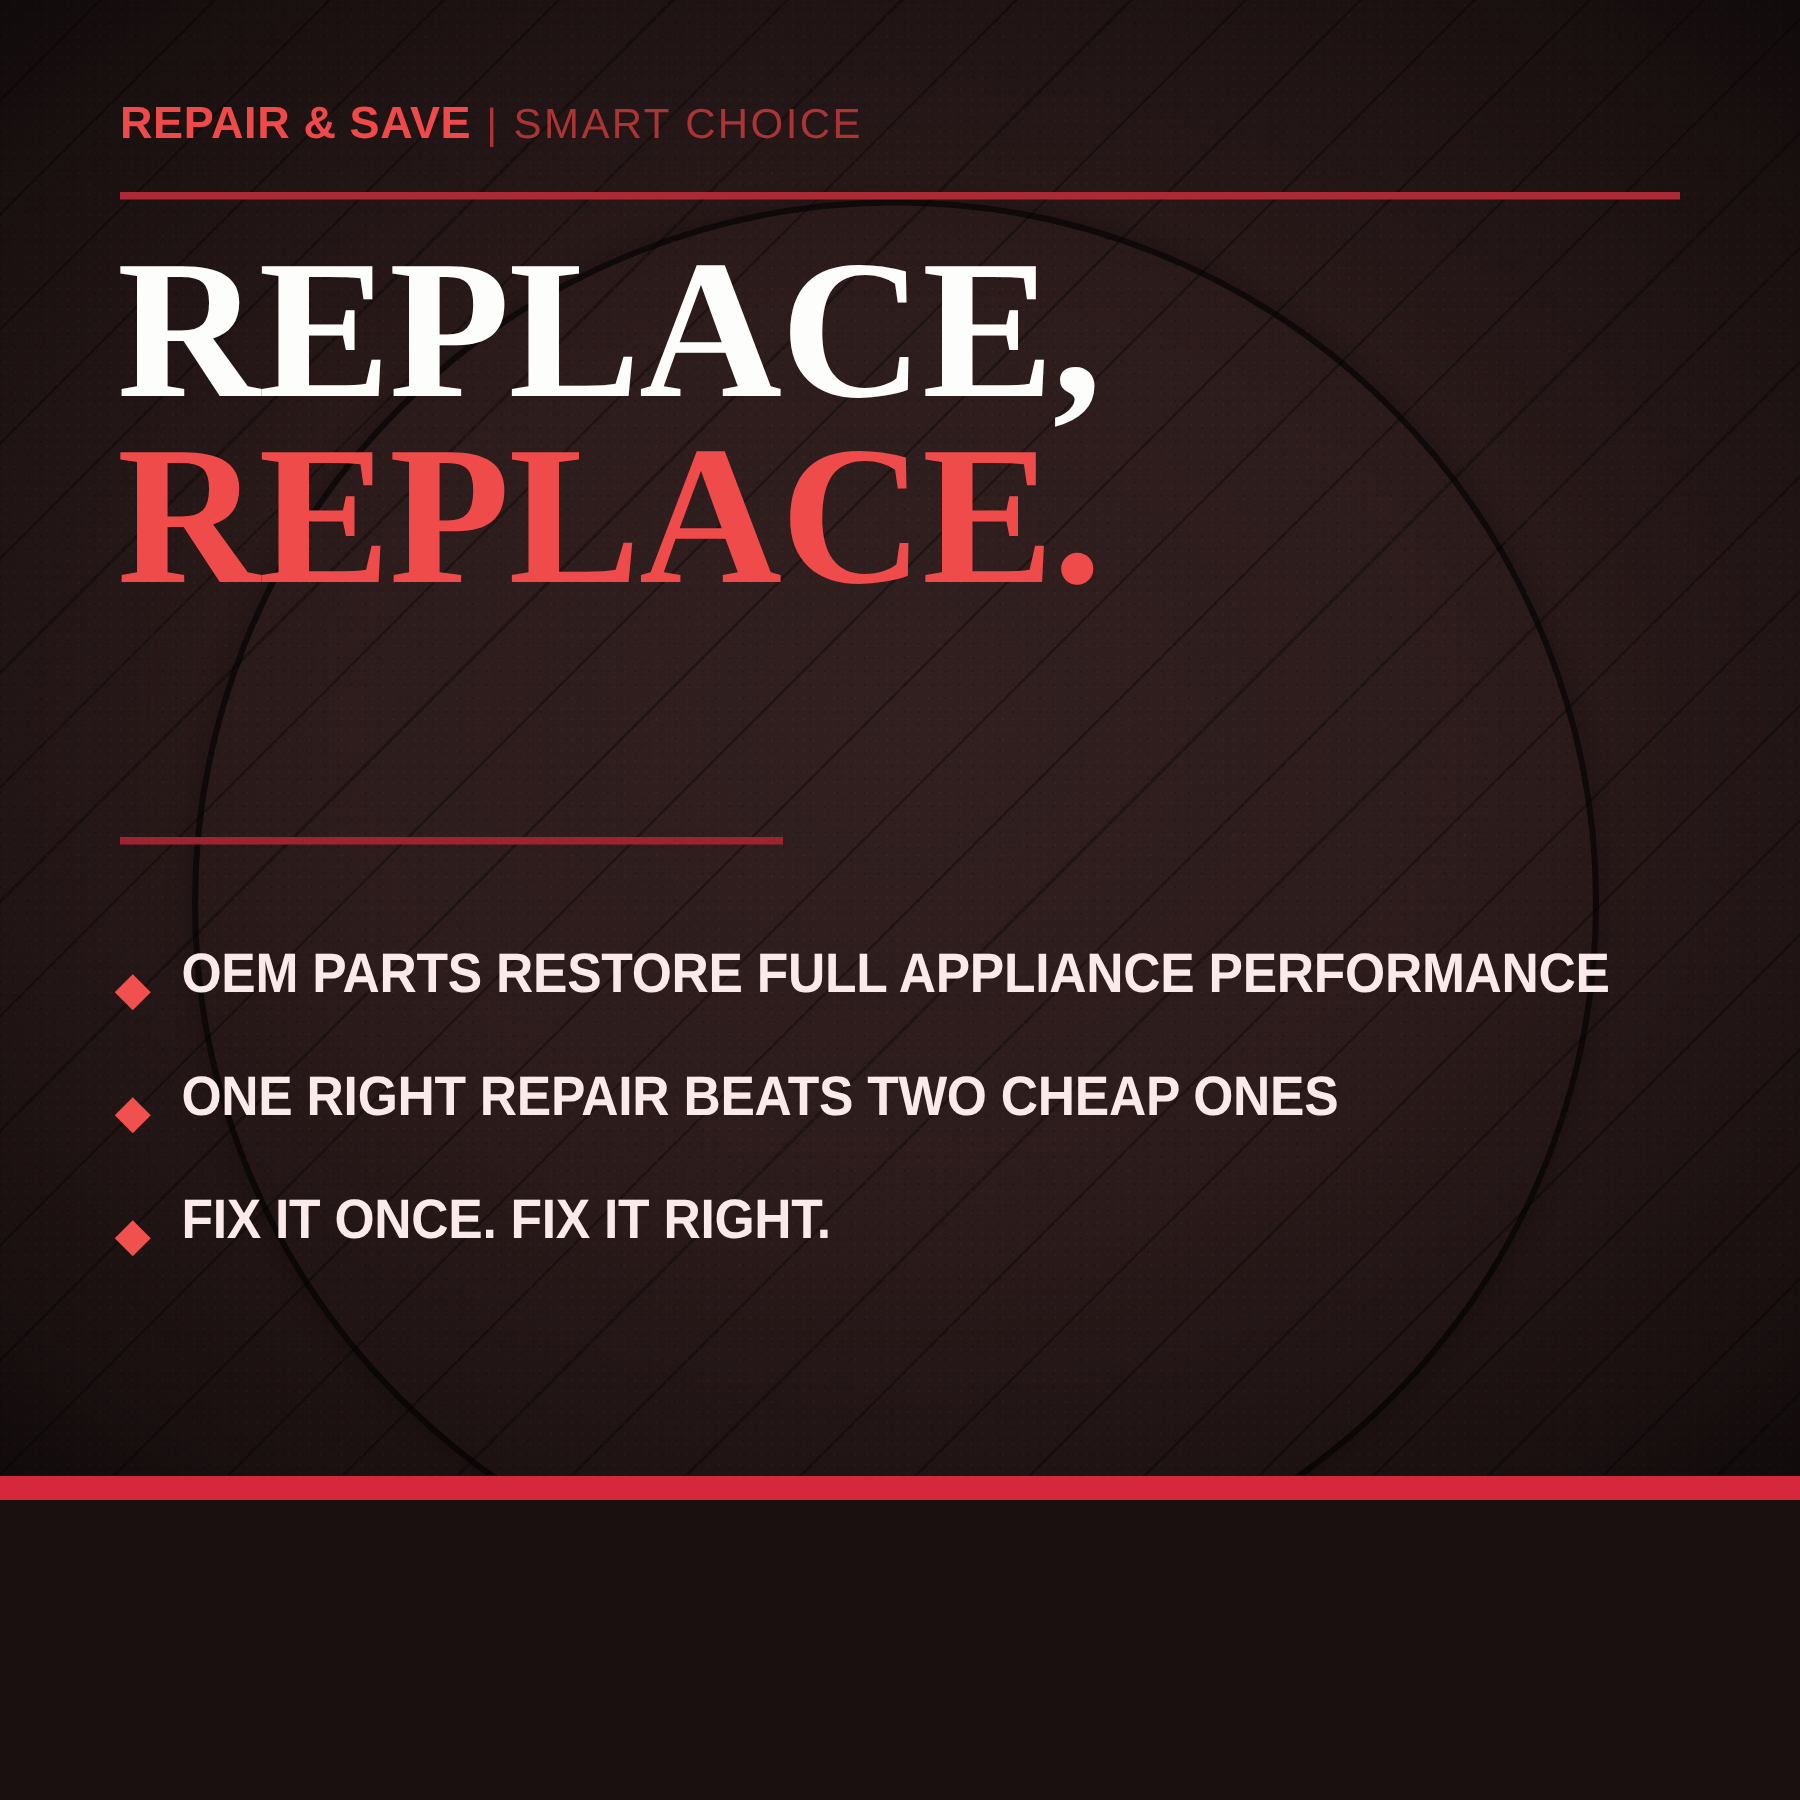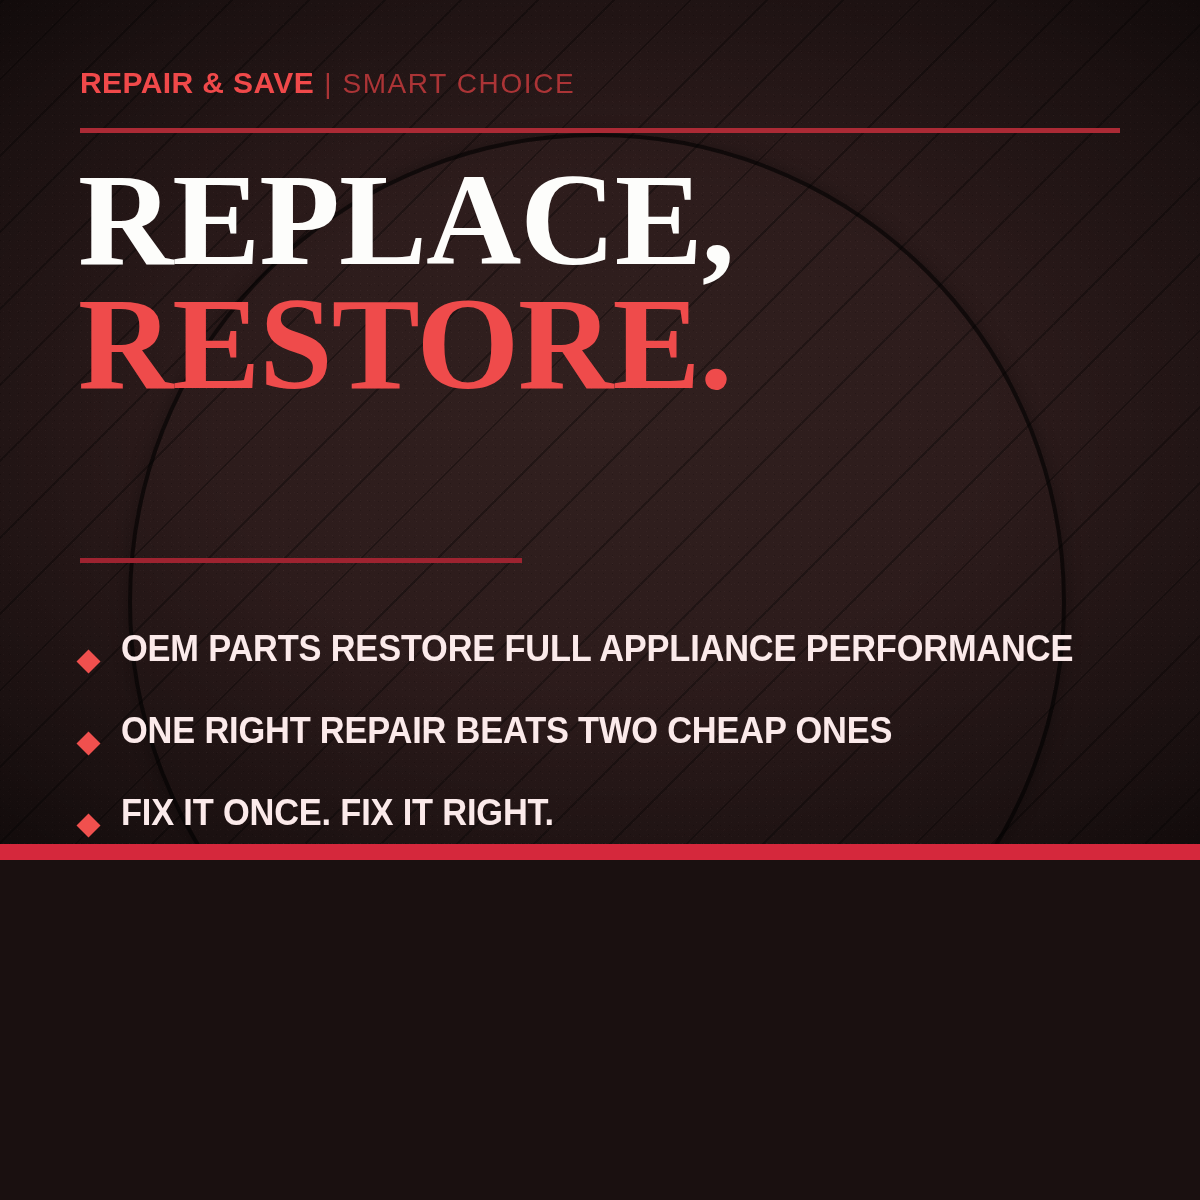--- a/index.html
+++ b/index.html
@@ -8,21 +8,21 @@
     padding: 0;
     background: #1a1010;
   }
   body {
     font-family: "Liberation Sans", sans-serif;
   }
 
   .poster {
     position: relative;
     width: 1200px;
-    height: 860px;
+    height: 1000px;
     overflow: hidden;
     background-color: #2b1c1c;
     user-select: none;
   }
 
   
   .bg-base {
     position: absolute;
     inset: 0;
     background:
@@ -221,21 +221,21 @@
 
   <div class="content">
 
     <div class="eyebrow">
       <span class="eyebrow-main">REPAIR &amp; SAVE</span><span class="eyebrow-sub">| SMART CHOICE</span>
     </div>
     <div class="header-rule"></div>
 
     <div class="headline">
       <span class="headline-line hl-white">REPLACE,</span>
-      <span class="headline-line hl-red">RESTORE.</span>
+      <span class="headline-line hl-red">REPLACE.</span>
     </div>
 
     <div class="sub-rule"></div>
 
     <div class="bullets">
 
       <div class="bullet-row">
         <span class="bullet-diamond"></span>
         <span class="bullet-text">OEM PARTS RESTORE FULL APPLIANCE PERFORMANCE</span>
       </div>

